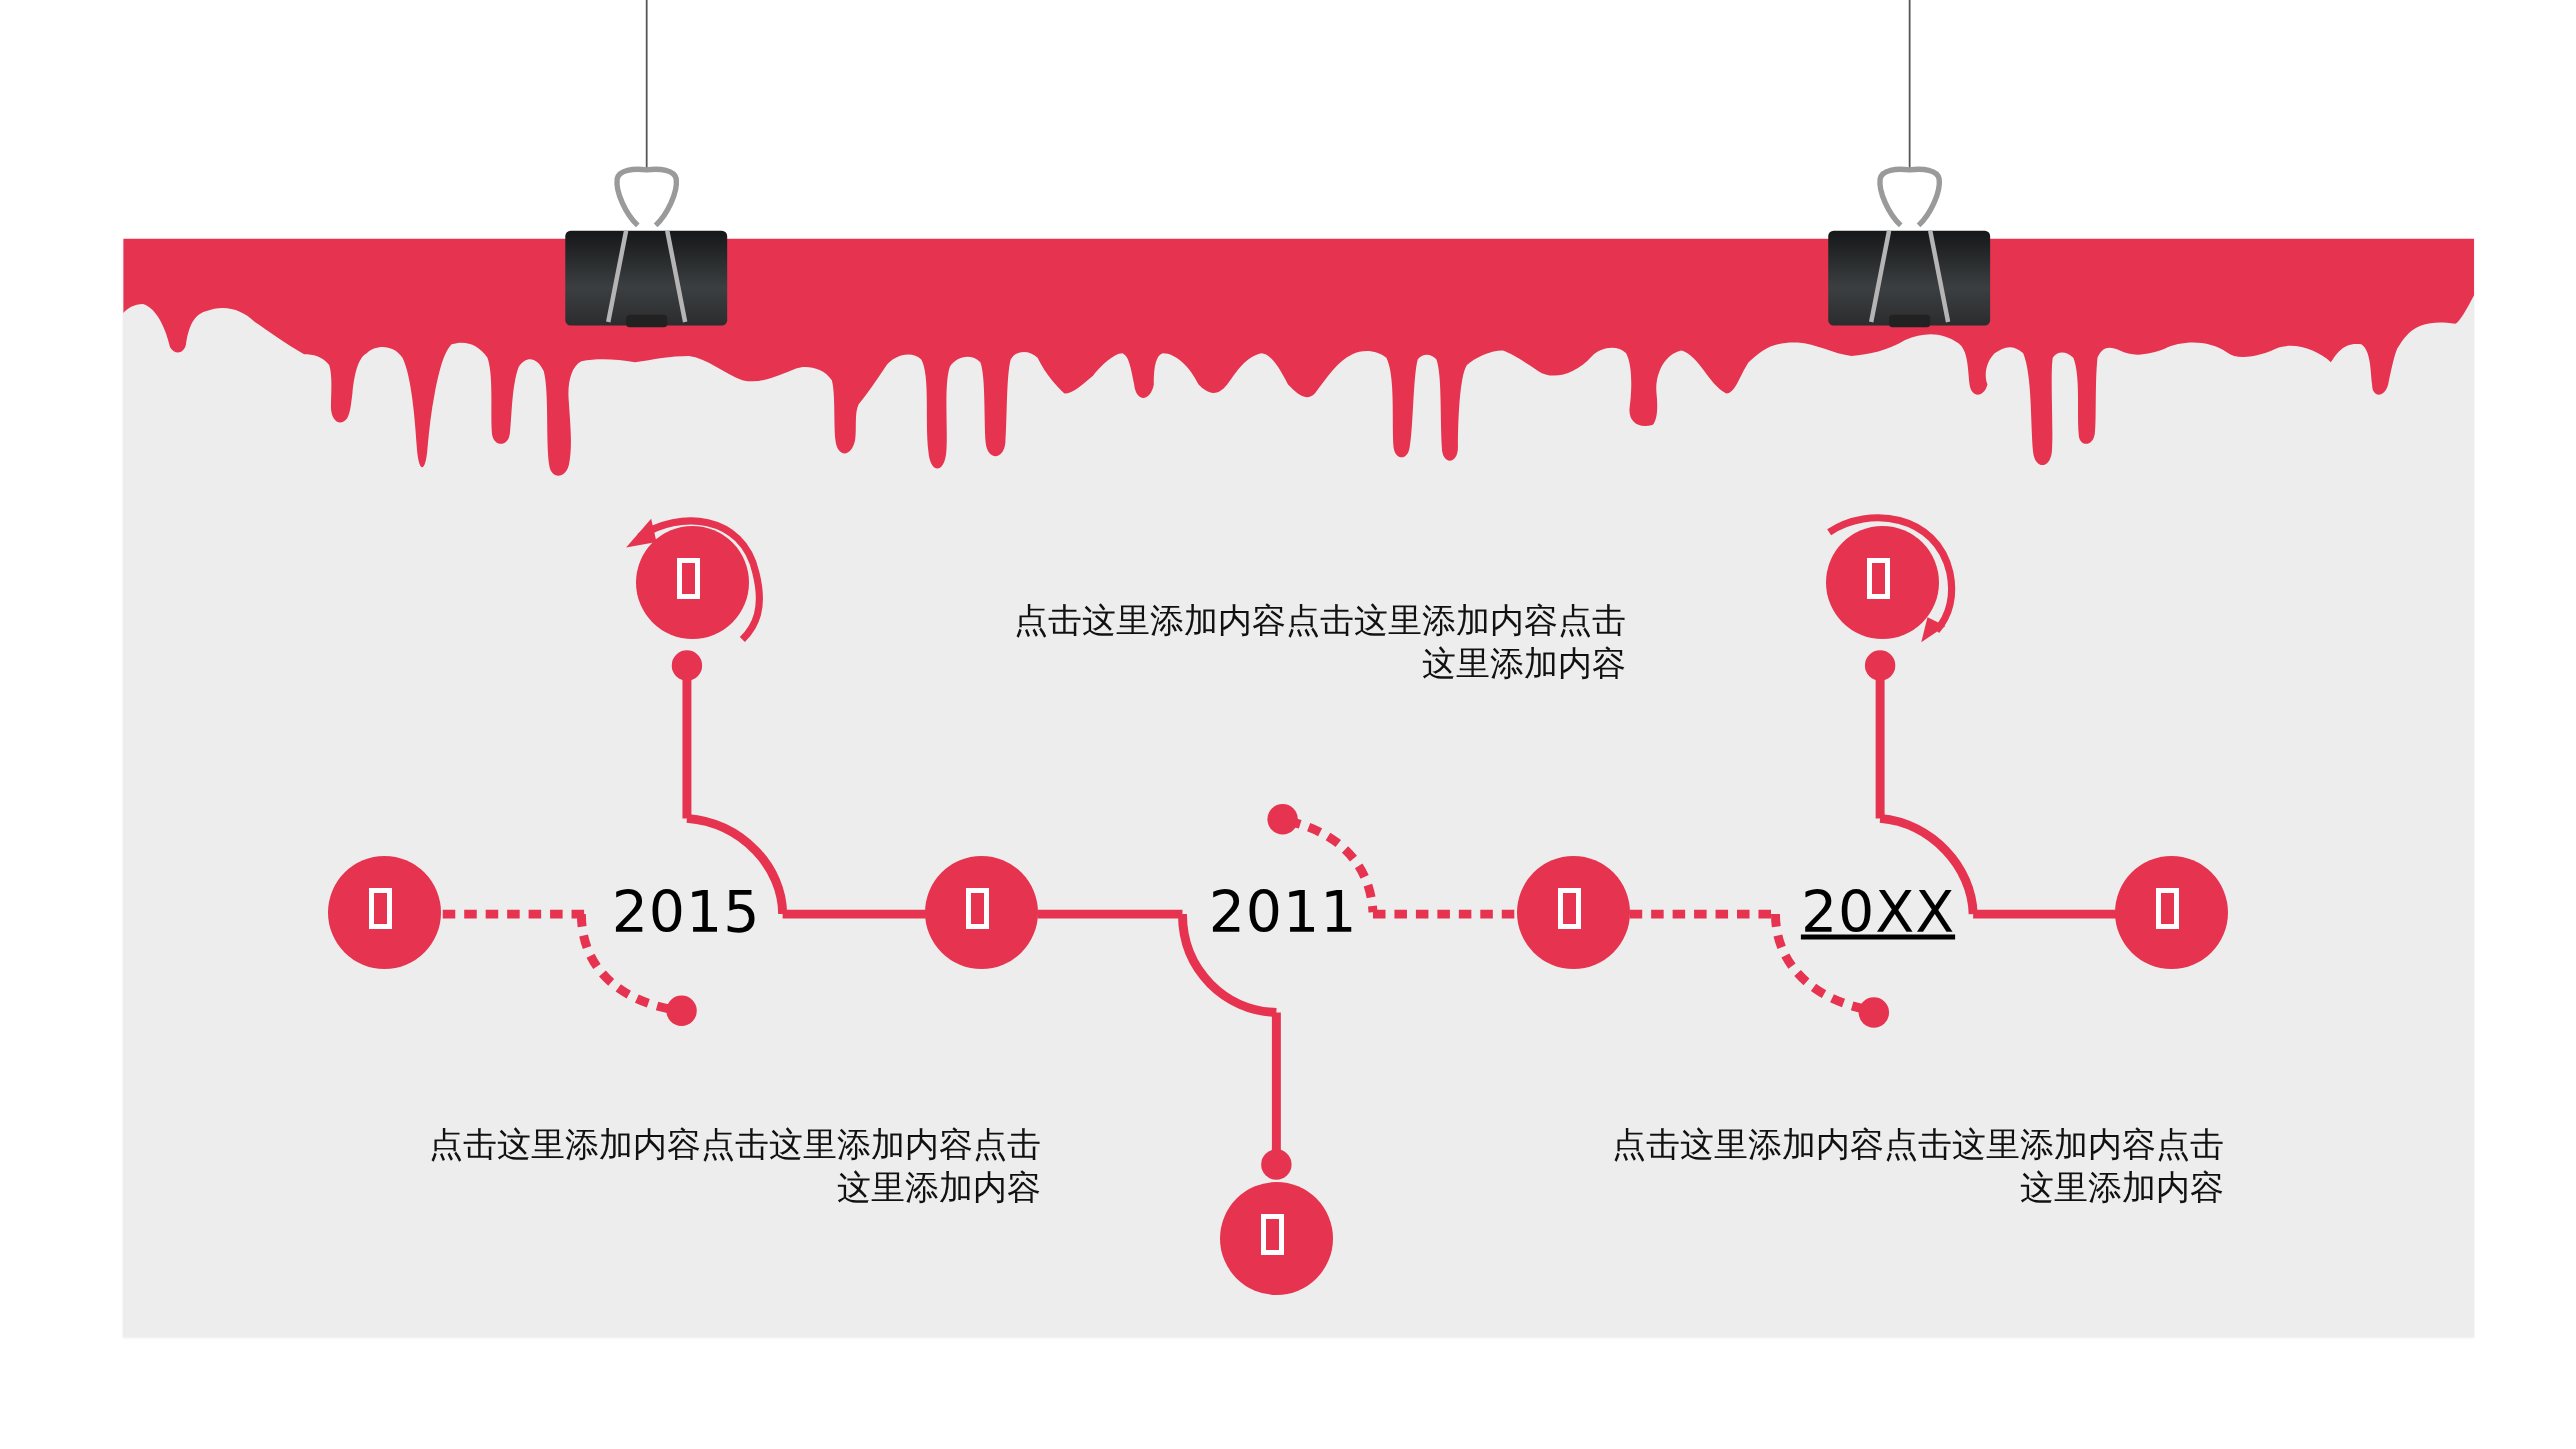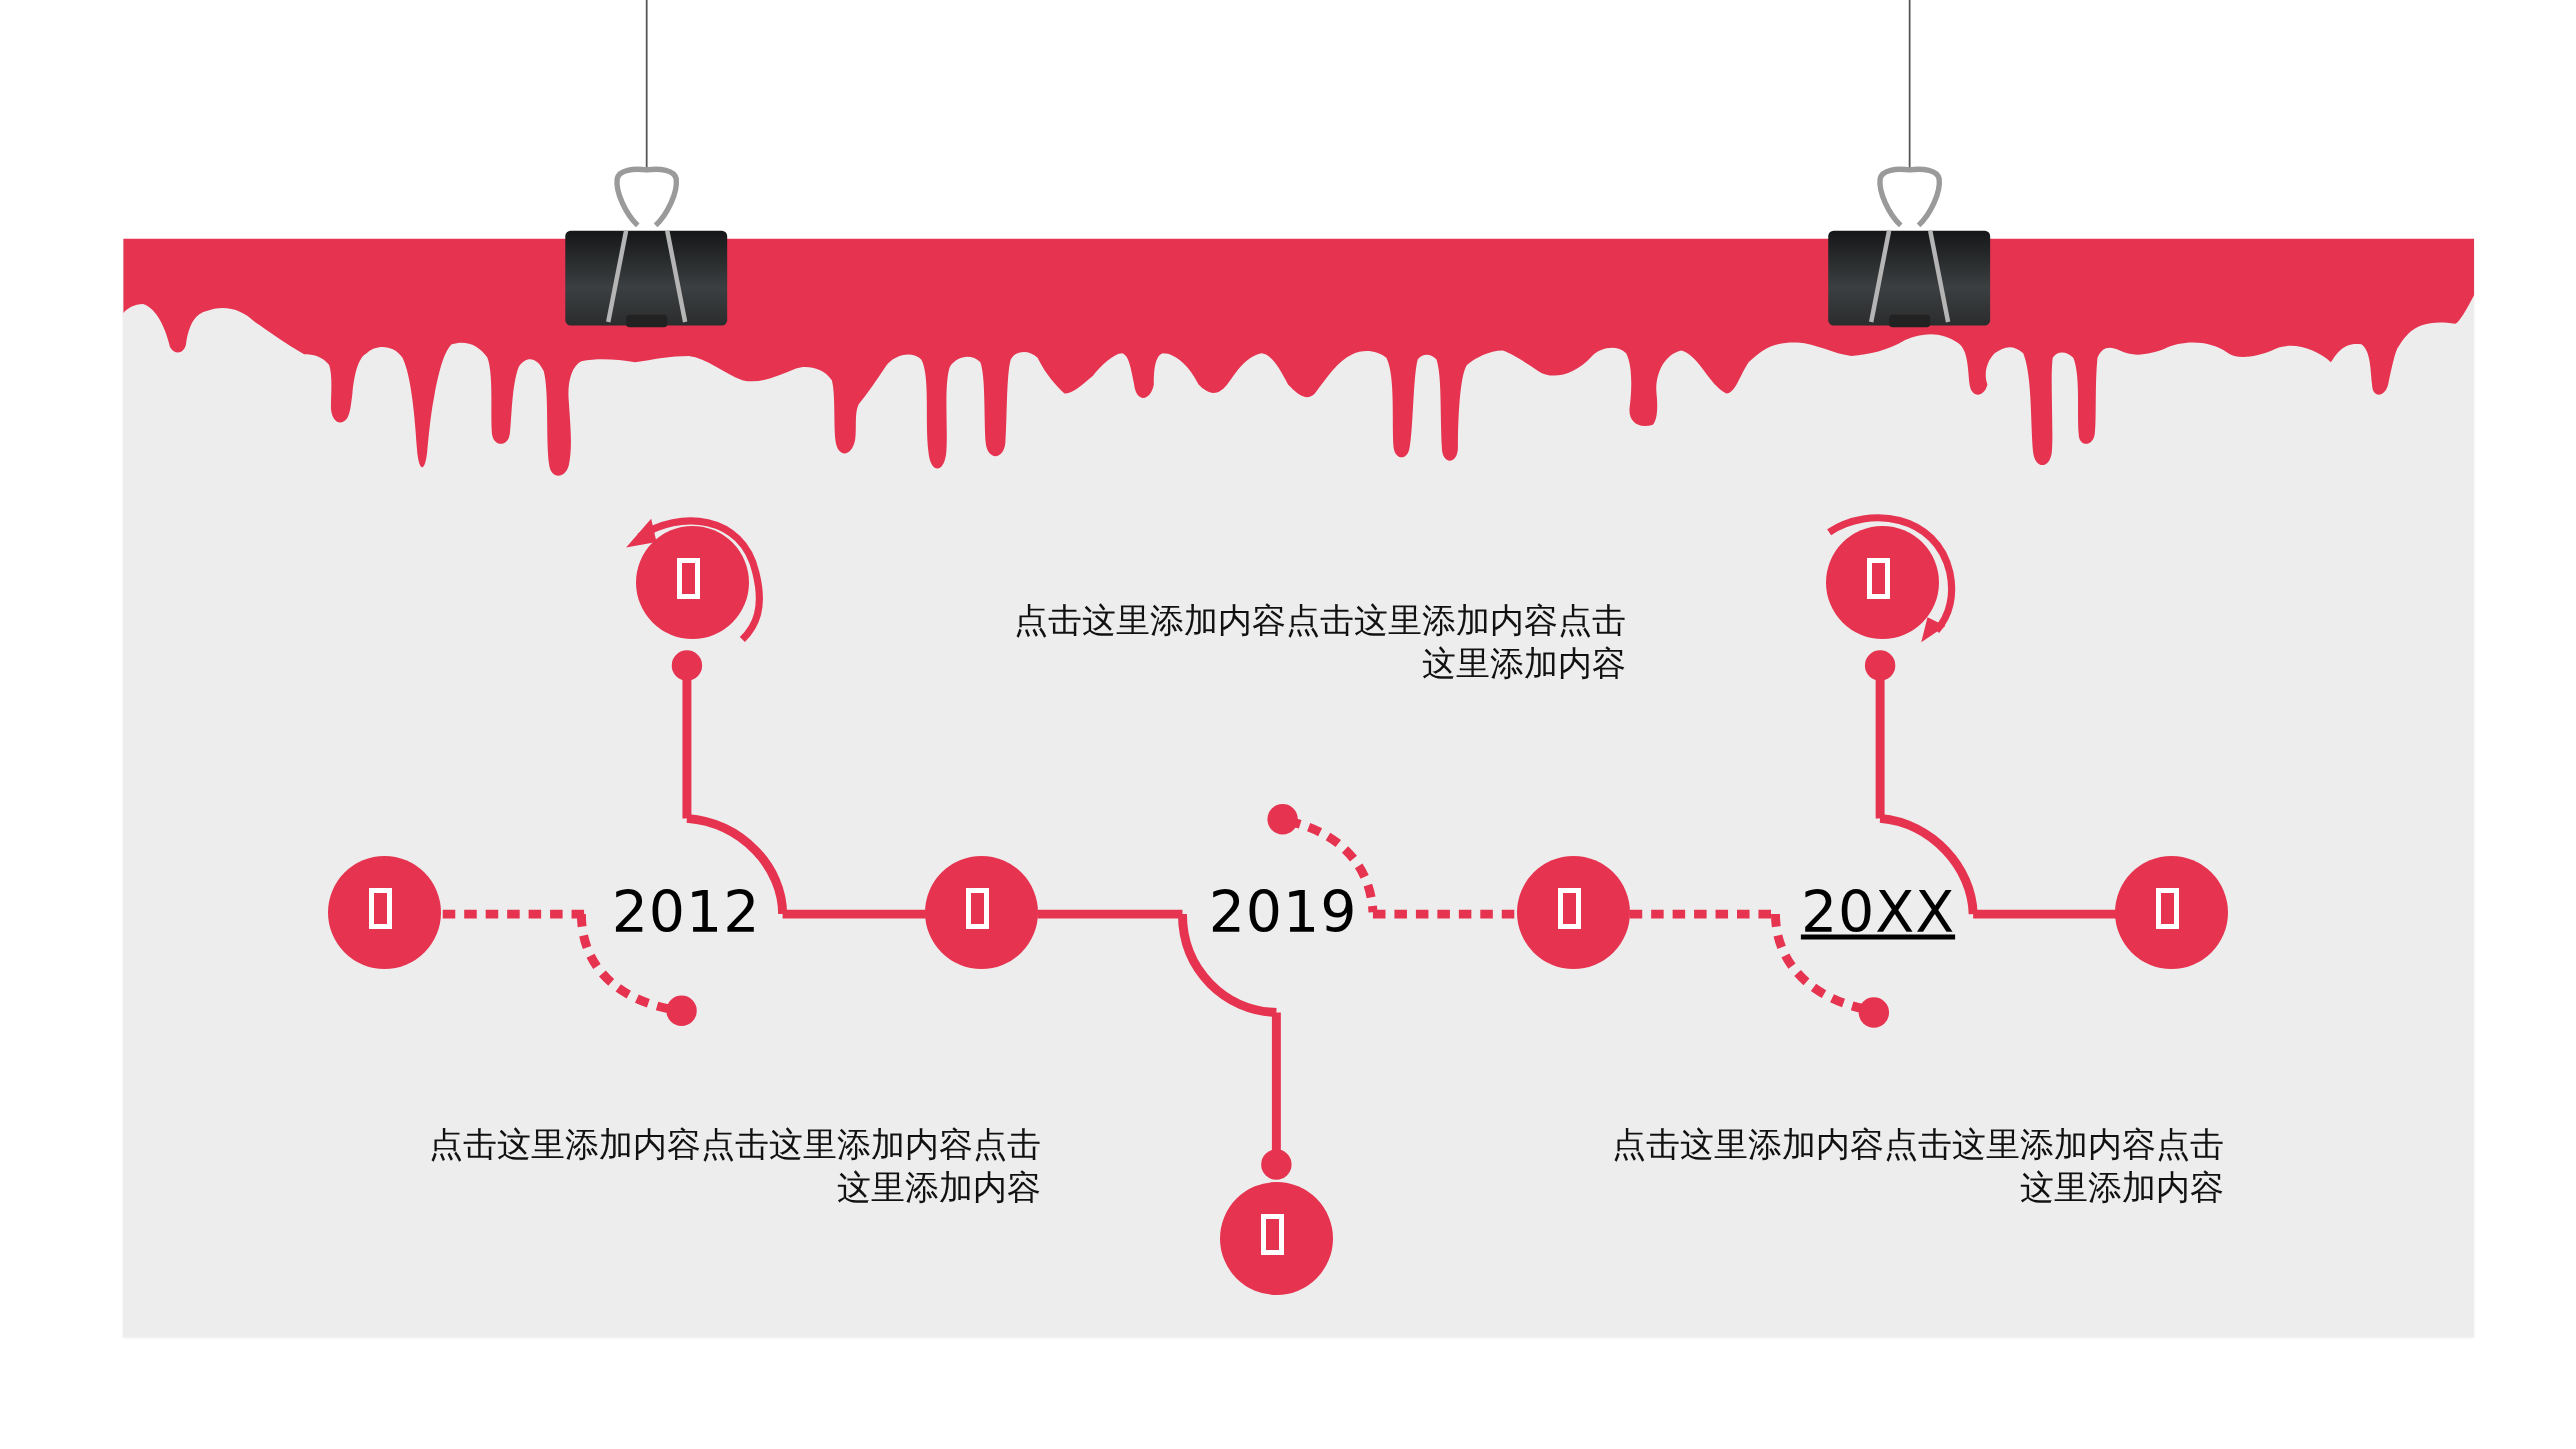--- a/index.html
+++ b/index.html
@@ -146,22 +146,22 @@
   <div class="node" style="left:1517px; top:856px;">
     <div class="glyph"></div>
   </div>
   <div class="node" style="left:1826px; top:526px;">
     <div class="glyph"></div>
   </div>
   <div class="node" style="left:2115px; top:856px;">
     <div class="glyph"></div>
   </div>
 
-  <div class="year" style="left:686px; top:912px;">2012</div>
-  <div class="year" style="left:1283px; top:912px;">2019</div>
+  <div class="year" style="left:686px; top:912px;">2015</div>
+  <div class="year" style="left:1283px; top:912px;">2011</div>
   <div class="year" style="left:1878px; top:912px;text-decoration:underline;">20XX</div>
 
   <div class="desc" style="left:1286px; top:599px;">
     <span>点击这里添加内容点击这里添加内容点击</span>
     <span>这里添加内容</span>
   </div>
   <div class="desc" style="left:701px; top:1123px;">
     <span>点击这里添加内容点击这里添加内容点击</span>
     <span>这里添加内容</span>
   </div>

